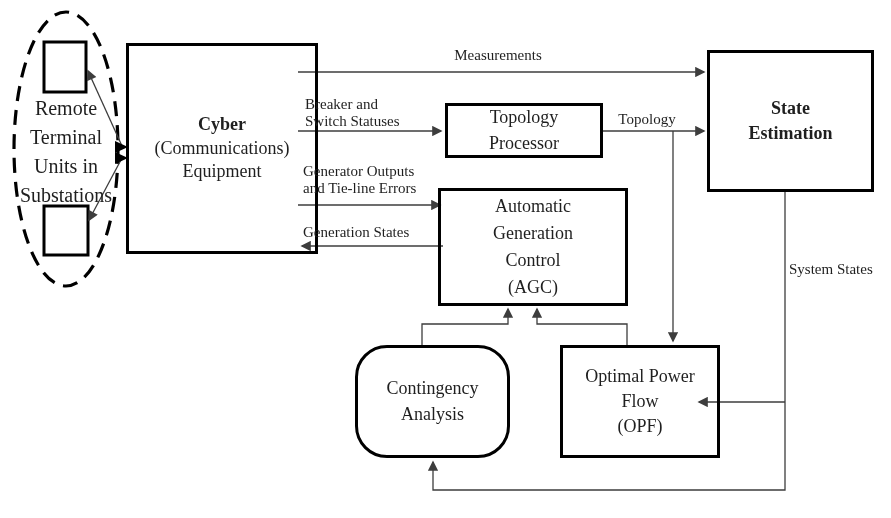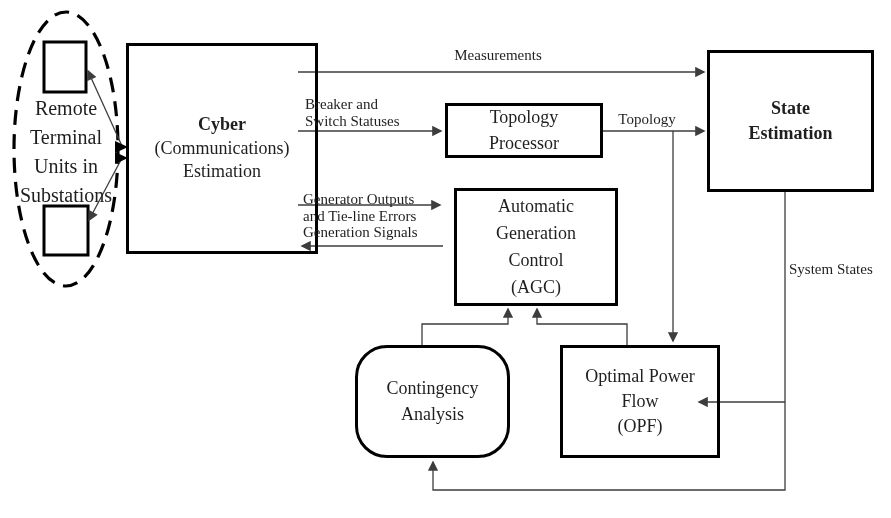--- a/index.html
+++ b/index.html
@@ -24,31 +24,31 @@
     background:transparent;
   }
   .bold{font-weight:bold;}
   .edge-label{
     position:absolute; font-size:15px; line-height:1.16; white-space:pre-line;
     color:var(--text);
   }
   #cyber{left:126px;top:43px;width:192px;height:211px;line-height:1.3;font-family:Liberation Serif, serif;}
   #topology-processor{left:445px;top:103px;width:158px;height:55px;}
   #state-estimation{left:707px;top:50px;width:167px;height:142px;}
-  #agc{left:454px;top:188px;width:164px;height:118px;line-height:1.5;}
+  #agc{left:438px;top:188px;width:190px;height:118px;line-height:1.5;}
   #contingency-analysis{left:355px;top:345px;width:155px;height:113px;border-radius:32px;}
   #opf{left:535px;top:345px;width:160px;height:113px;margin-left:25px;}
   #rtu-label{
     position:absolute; left:14px; top:94px; width:104px; text-align:center;
     font-size:20px; line-height:1.45; white-space:pre-line;
   }
   #lbl-measurements{left:428px;top:47px;width:140px;text-align:center;}
   #lbl-breaker{left:305px;top:96px;width:140px;}
   #lbl-topology{left:603px;top:111px;width:88px;text-align:center;}
-  #lbl-genout{left:303px;top:163px;width:145px;margin-top:28px;}
+  #lbl-genout{left:303px;top:163px;width:145px;}
   #lbl-gensig{left:303px;top:224px;width:140px;}
   #lbl-sysstates{left:789px;top:261px;width:100px;}
 </style>
 </head>
 <body>
 
 <div id="canvas">
 
   <svg id="wires" width="891" height="518" viewBox="0 0 891 518">
     <defs>
@@ -92,21 +92,21 @@
   </svg>
 
   <div id="rtu-label">Remote
 Terminal
 Units in
 Substations</div>
 
   <div class="box" id="cyber">
     <span class="bold">Cyber</span>
     <span>(Communications)
-Estimation</span>
+Equipment</span>
   </div>
 
   <div class="box" id="topology-processor">Topology
 Processor</div>
 
   <div class="box bold" id="state-estimation">State
 Estimation</div>
 
   <div class="box" id="agc">Automatic
 Generation
@@ -123,17 +123,17 @@
   <div class="edge-label" id="lbl-breaker">Breaker and
 Switch Statuses</div>
 
   <div class="edge-label" id="lbl-measurements">Measurements</div>
 
   <div class="edge-label" id="lbl-topology">Topology</div>
 
   <div class="edge-label" id="lbl-genout">Generator Outputs
 and Tie-line Errors</div>
 
-  <div class="edge-label" id="lbl-gensig">Generation Signals</div>
+  <div class="edge-label" id="lbl-gensig">Generation States</div>
 
   <div class="edge-label" id="lbl-sysstates">System States</div>
 
 </div>
 
 </body></html>

